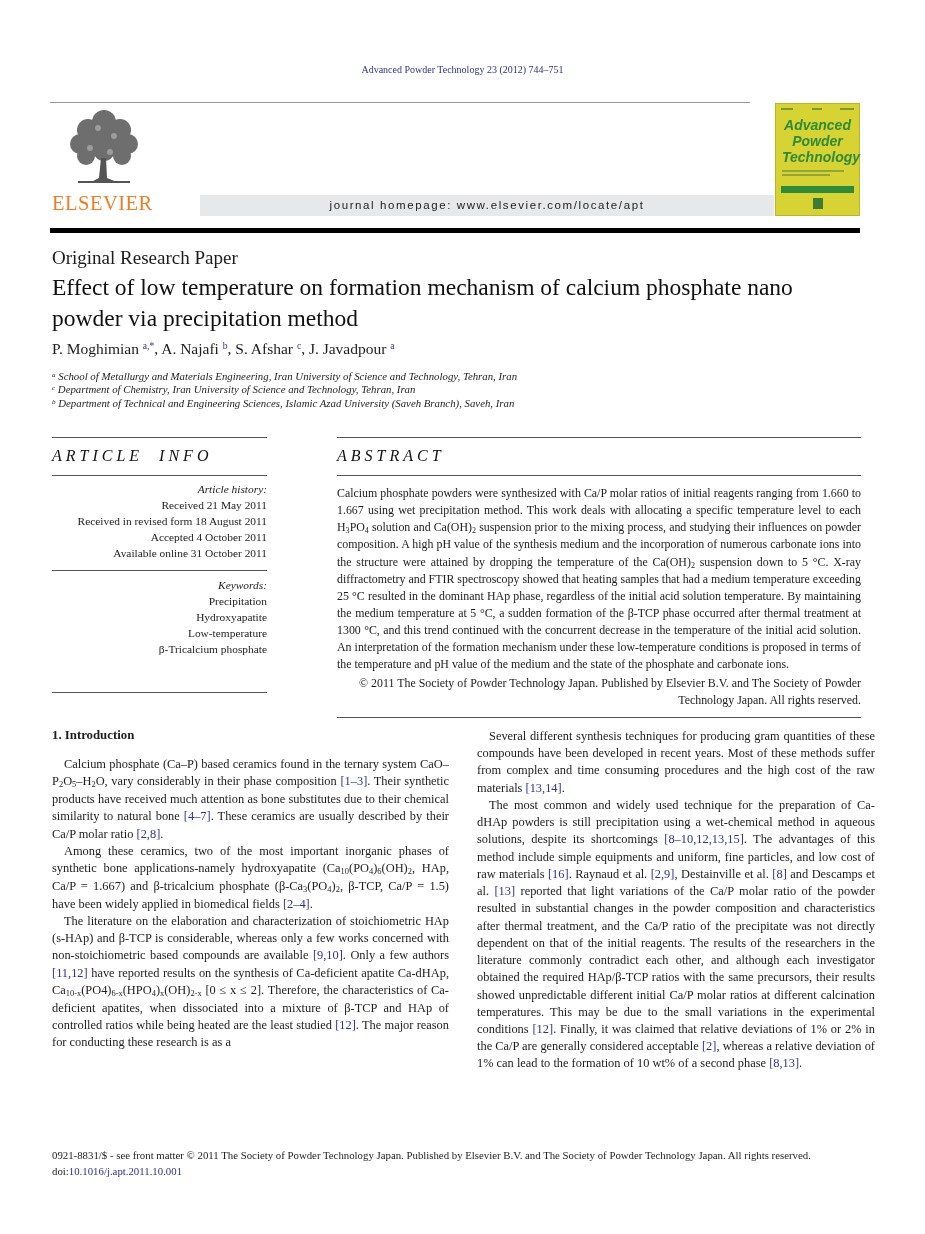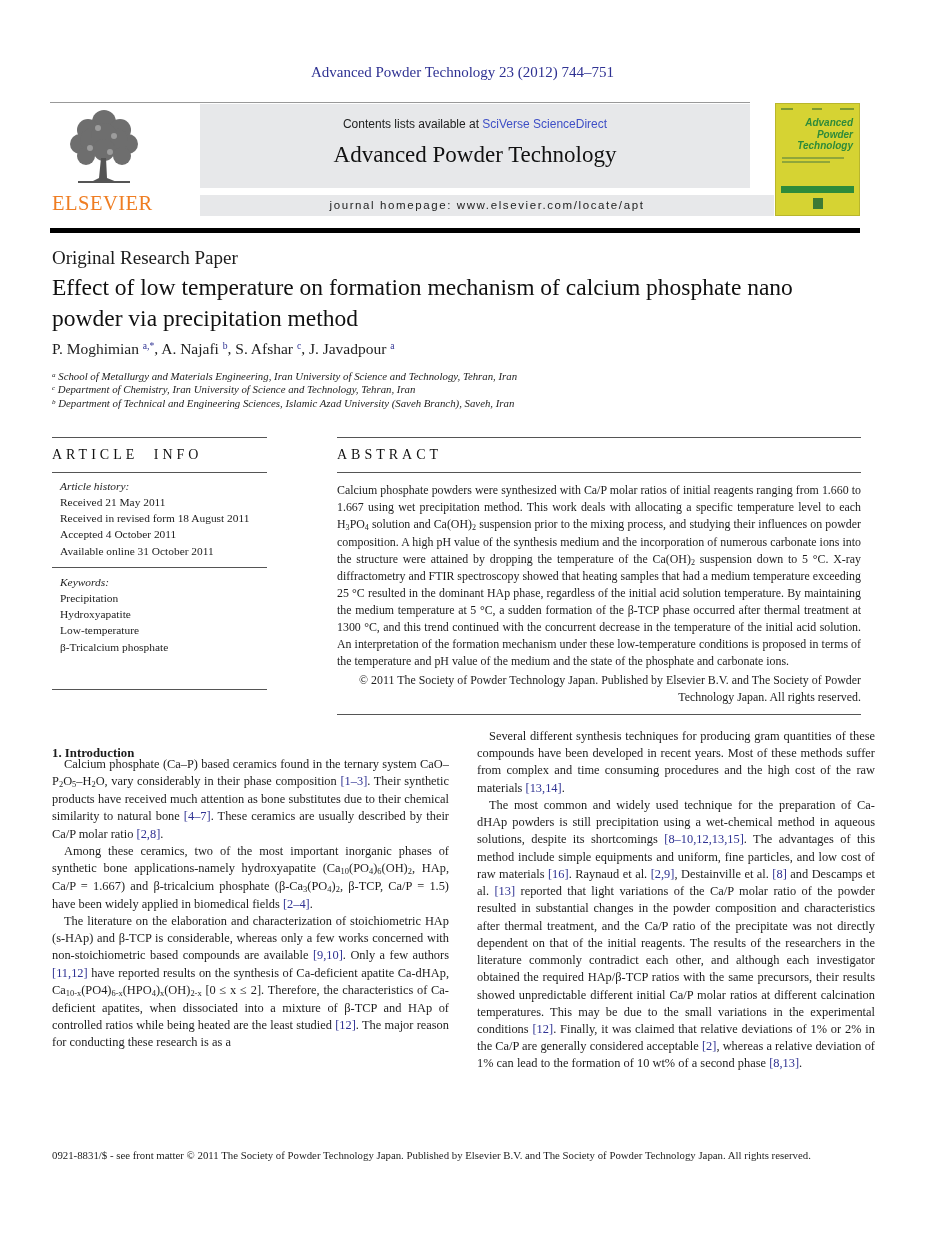--- a/index.html
+++ b/index.html
@@ -3,21 +3,21 @@
 <meta charset="utf-8">
 <style>
   html,body{margin:0;padding:0;background:#ffffff;}
   .page{position:relative;width:925px;height:1234px;background:#fff;overflow:hidden;
         font-family:"Liberation Serif", serif;color:#1c1c1c;}
   .rule{border-top:1px solid #555;height:0;}
   .thin-rule{position:absolute;top:102px;left:50px;width:700px;height:1px;background:#999;}
 
   
   .head-cite{position:absolute;top:64px;left:0;width:925px;text-align:center;
-             font-size:15px;color:var(--link_blue);}
+             font-size:10px;color:var(--link_blue);}
 
   
   .logo-block{position:absolute;left:52px;top:106px;width:120px;height:110px;text-align:left;}
   .elsevier-word{color:var(--elsevier_orange);font-size:20.5px;letter-spacing:0.5px;margin-top:2px;}
 
   
   .banner-box{position:absolute;left:200px;top:104px;width:550px;height:84px;background:#e7e8ea;text-align:center;}
   .contents-line{padding-top:13px;font-size:12px;font-family:"Liberation Sans", sans-serif;color:#222;}
   .sciverse{color:var(--sciverse_blue);}
   .journal-name{margin-top:11px;font-size:23px;color:#111;}
@@ -25,51 +25,51 @@
                 text-align:center;font-family:"Liberation Sans", sans-serif;font-size:11.5px;
                 letter-spacing:1.6px;line-height:21px;color:#222;}
 
   
   .cover{position:absolute;left:775px;top:103px;width:85px;height:113px;background:var(--cover_yellow);
          border:1px solid #b9b62c;box-sizing:border-box;}
   .cover-meta{display:flex;justify-content:space-between;padding:4px 5px 0 5px;}
   .cover-meta div{height:2px;background:#7d9a2f;}
   .cm1{width:12px;} .cm2{width:10px;} .cm3{width:14px;}
   .cover-title{margin:7px 6px 0 6px;color:var(--cover_green);font-style:italic;font-weight:bold;
-               font-size:10px;line-height:1.15;font-family:"Liberation Sans", sans-serif;text-align:right;}
+               font-size:14px;line-height:1.15;font-family:"Liberation Sans", sans-serif;text-align:center;}
   .cover-sub{margin:5px 6px 0 6px;}
   .cover-sub div{height:2px;background:#8fa63a;margin-bottom:2px;}
   .cs1{width:62px;} .cs2{width:48px;}
   .cover-band{position:absolute;bottom:22px;left:5px;right:5px;height:7px;background:var(--cover_green);}
   .cover-logo{position:absolute;bottom:6px;left:50%;transform:translateX(-50%);
               width:10px;height:11px;background:#3d7a35;}
 
   
   .black-bar{position:absolute;top:228px;left:50px;width:810px;height:5px;background:#000;}
 
   
   .article-type{position:absolute;top:247px;left:52px;font-size:19px;}
   .paper-title{position:absolute;top:272px;left:52px;width:745px;font-size:23.5px;line-height:1.33;color:#101010;}
   .authors{position:absolute;top:340px;left:52px;font-size:15.5px;}
   .affils{position:absolute;top:370px;left:52px;font-size:10.8px;font-style:italic;line-height:1.25;color:#222;}
 
   
   .info-col{position:absolute;top:437px;left:52px;width:215px;font-size:11.4px;line-height:1.42;}
   .abs-col{position:absolute;top:437px;left:337px;width:524px;font-size:11.9px;line-height:1.43;}
-  .block-heading{font-size:14px;letter-spacing:4px;word-spacing:8px;padding:7px 0 7px 0;color:#111;}
+  .block-heading{font-size:16px;letter-spacing:4px;word-spacing:8px;padding:7px 0 7px 0;color:#111;font-style:italic;}
   .info-label{font-style:italic;}
-  .info-lines{margin:5px 0 8px 8px;}
+  .info-lines{margin:5px 0 8px 0;text-align:right;}
   .abs-text{margin-top:9px;text-align:justify;}
   .abs-copy{margin-top:2px;text-align:right;}
   .abs-bottom-rule{margin-top:8px;}
   .info-mid-rule{margin:6px 0 6px 0;}
   .info-bottom-rule{margin-top:34px;}
 
   
-  .section-heading{position:absolute;top:728px;left:52px;font-weight:bold;font-size:12.8px;margin-top:18px;}
+  .section-heading{position:absolute;top:728px;left:52px;font-weight:bold;font-size:12.8px;}
   .col-left{position:absolute;top:756px;left:52px;width:397px;font-size:12.4px;line-height:1.39;text-align:justify;}
   .col-right{position:absolute;top:728px;left:477px;width:398px;font-size:12.4px;line-height:1.39;text-align:justify;}
   .col-left p,.col-right p{margin:0;text-indent:12px;}
   .col-right p.noindent{text-indent:0;}
 
   
   .footnote{position:absolute;top:1098px;left:56px;width:393px;font-size:10.8px;line-height:1.4;}
   .fn-rule{width:54px;border-top:1px solid #555;margin-bottom:5px;}
   .fn-line2{padding-left:12px;}
   .footer{position:absolute;top:1148px;left:52px;width:812px;font-size:10.8px;line-height:1.45;}
@@ -109,24 +109,20 @@
         <circle cx="62" cy="30" r="3"></circle>
         <circle cx="38" cy="42" r="3"></circle>
         <circle cx="58" cy="46" r="3"></circle>
       </g>
       <path d="M49 52 L47 72 L39 76 L65 76 L55 72 L54 52 Z" fill="#555"></path>
       <rect x="26" y="75" width="52" height="2" fill="#555"></rect>
     </svg>
     <div class="elsevier-word">ELSEVIER</div>
   </div>
 
-  <div class="banner-box">
-    <div class="contents-line"><span>Contents lists available at </span><span class="sciverse">SciVerse ScienceDirect</span></div>
-    <div class="journal-name">Advanced Powder Technology</div>
-  </div>
   <div class="banner-strip">journal homepage: www.elsevier.com/locate/apt</div>
 
   <div class="cover">
     <div class="cover-meta">
       <div class="cm1"></div>
         <div class="cm2"></div>
         <div class="cm3"></div>
     </div>
     <div class="cover-title">
       <div>Advanced</div>
@@ -190,15 +186,16 @@
     <p><span>The literature on the elaboration and characterization of stoichiometric HAp (s-HAp) and β-TCP is considerable, whereas only a few works concerned with non-stoichiometric based compounds are available </span><span class="sg-link">[9,10]</span><span>. Only a few authors </span><span class="sg-link">[11,12]</span><span> have reported results on the synthesis of Ca-deficient apatite Ca-dHAp, Ca</span><span class="sg-sub">10-x</span><span>(PO4)</span><span class="sg-sub">6-x</span><span>(HPO</span><span class="sg-sub">4</span><span>)</span><span class="sg-sub">x</span><span>(OH)</span><span class="sg-sub">2-x</span><span> [0 ≤ x ≤ 2]. Therefore, the characteristics of Ca-deficient apatites, when dissociated into a mixture of β-TCP and HAp of controlled ratios while being heated are the least studied </span><span class="sg-link">[12]</span><span>. The major reason for conducting these research is as a</span></p>
   </div>
   <div class="col-right">
     <p><span>Several different synthesis techniques for producing gram quantities of these compounds have been developed in recent years. Most of these methods suffer from complex and time consuming procedures and the high cost of the raw materials </span><span class="sg-link">[13,14]</span><span>.</span></p>
     <p><span>The most common and widely used technique for the preparation of Ca-dHAp powders is still precipitation using a wet-chemical method in aqueous solutions, despite its shortcomings </span><span class="sg-link">[8–10,12,13,15]</span><span>. The advantages of this method include simple equipments and uniform, fine particles, and low cost of raw materials </span><span class="sg-link">[16]</span><span>. Raynaud et al. </span><span class="sg-link">[2,9]</span><span>, Destainville et al. </span><span class="sg-link">[8]</span><span> and Descamps et al. </span><span class="sg-link">[13]</span><span> reported that light variations of the Ca/P molar ratio of the powder resulted in substantial changes in the powder composition and characteristics after thermal treatment, and the Ca/P ratio of the precipitate was not directly dependent on that of the initial reagents. The results of the researchers in the literature commonly contradict each other, and although each investigator obtained the required HAp/β-TCP ratios with the same precursors, their results showed unpredictable different initial Ca/P molar ratios at different calcination temperatures. This may be due to the small variations in the experimental conditions </span><span class="sg-link">[12]</span><span>. Finally, it was claimed that relative deviations of 1% or 2% in the Ca/P are generally considered acceptable </span><span class="sg-link">[2]</span><span>, whereas a relative deviation of 1% can lead to the formation of 10 wt% of a second phase </span><span class="sg-link">[8,13]</span><span>.</span></p>
   </div>
 
 
   <div class="footer">
     <div>0921-8831/$ - see front matter © 2011 The Society of Powder Technology Japan. Published by Elsevier B.V. and The Society of Powder Technology Japan. All rights reserved.</div>
+    <div><span>doi:</span><span class="sg-link">10.1016/j.apt.2011.10.001</span></div>
   </div>
 
 </div>
 
 </body></html>

